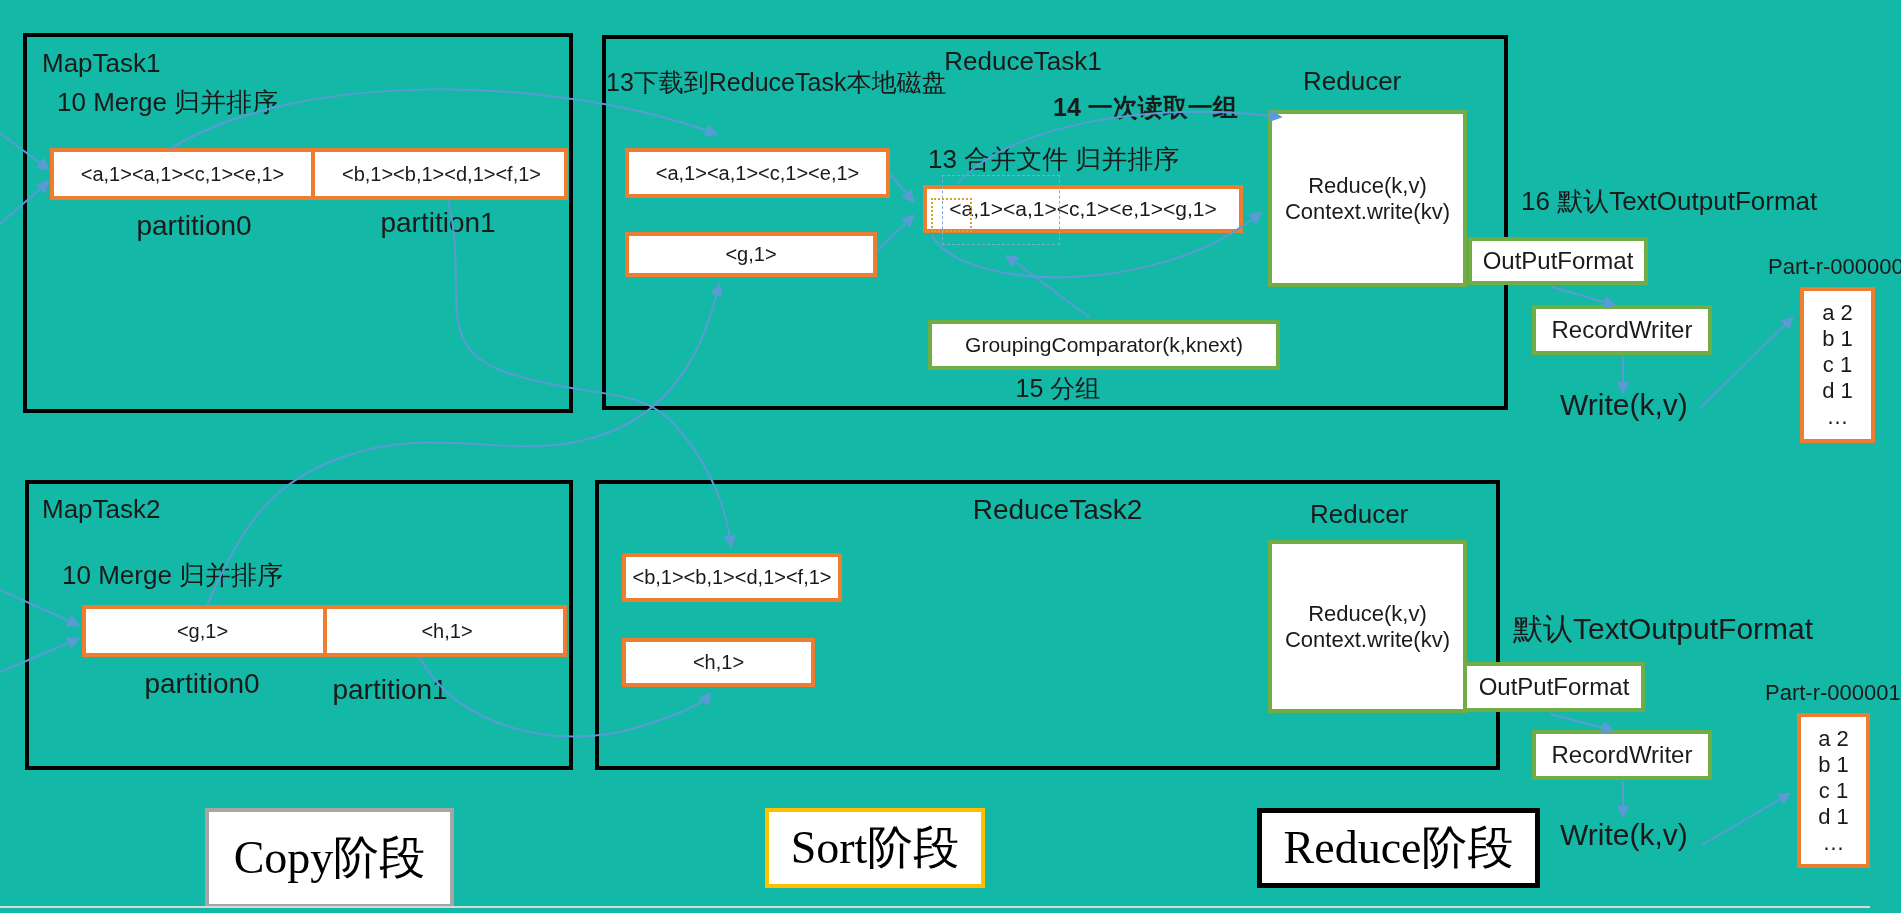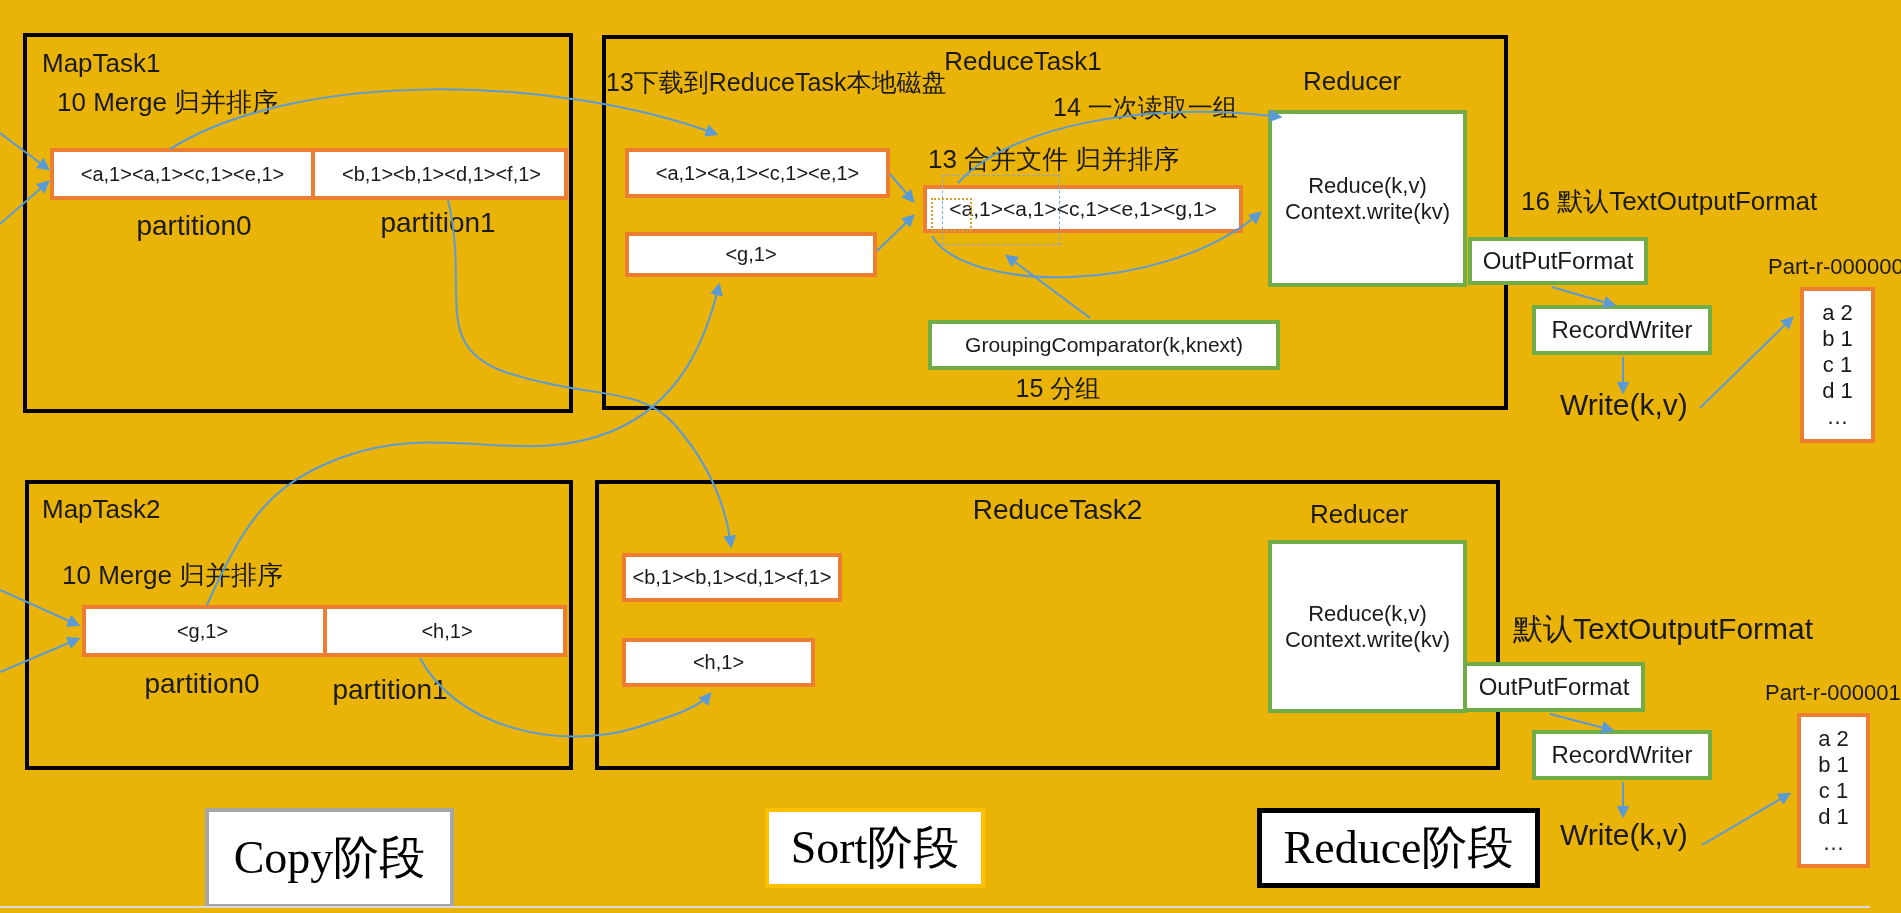--- a/index.html
+++ b/index.html
@@ -1,16 +1,16 @@
 <!DOCTYPE html>
 <html><head>
 <meta charset="utf-8">
 <style>
   html,body{margin:0;padding:0;background:#fff;}
-  #canvas{position:relative;width:1901px;height:913px;background:#eab308;overflow:hidden;
+  #canvas{position:relative;width:1901px;height:913px;background:#14b8a6;overflow:hidden;
           font-family:"Liberation Sans","DejaVu Sans",sans-serif;color:#1a1a1a;}
   .abs{position:absolute;box-sizing:border-box;}
   .taskbox{border:4px solid #000;background:transparent;}
   .obox{border:4px solid #ED7D31;background:#fff;display:flex;align-items:center;justify-content:center;}
   .gbox{border:4px solid #70AD47;background:#fff;display:flex;align-items:center;justify-content:center;}
   .kv{font-size:20px;white-space:nowrap;}
   .lbl{white-space:nowrap;}
   .ctr{display:flex;align-items:center;justify-content:center;text-align:center;}
   .phase{display:flex;align-items:center;justify-content:center;
          font-family:"Liberation Serif","DejaVu Serif",serif;font-size:46px;color:#000;background:#fff;}
@@ -30,21 +30,21 @@
   <div class="abs obox" style="left:50px;top:148px;width:518px;height:52px;"></div>
   <div class="abs" style="left:311px;top:148px;width:4px;height:52px;background:#ED7D31;"></div>
   <div class="abs ctr kv" style="left:50px;top:148px;width:265px;height:52px;">&lt;a,1&gt;&lt;a,1&gt;&lt;c,1&gt;&lt;e,1&gt;</div>
   <div class="abs ctr kv" style="left:315px;top:148px;width:253px;height:52px;">&lt;b,1&gt;&lt;b,1&gt;&lt;d,1&gt;&lt;f,1&gt;</div>
   <div class="abs ctr" style="left:119px;top:210px;width:150px;font-size:28px;">partition0</div>
   <div class="abs ctr" style="left:363px;top:207px;width:150px;font-size:28px;">partition1</div>
 
   <div class="abs taskbox" style="left:602px;top:35px;width:906px;height:375px;"></div>
   <div class="abs lbl" style="left:606px;top:66px;font-size:25px;">13下载到ReduceTask本地磁盘</div>
   <div class="abs ctr lbl" style="left:923px;top:46px;width:200px;font-size:26px;">ReduceTask1</div>
-  <div class="abs lbl" style="left:1053px;top:91px;font-size:25px;">14 一次读取一组</div>
+  <div class="abs lbl" style="left:1053px;top:91px;font-size:25px;font-weight:bold;">14 一次读取一组</div>
 
   <div class="abs obox kv" style="left:625px;top:148px;width:265px;height:50px;">&lt;a,1&gt;&lt;a,1&gt;&lt;c,1&gt;&lt;e,1&gt;</div>
   <div class="abs obox kv" style="left:625px;top:232px;width:252px;height:45px;">&lt;g,1&gt;</div>
 
   <div class="abs lbl" style="left:928px;top:142px;font-size:26px;">13 合并文件 归并排序</div>
   <div class="abs obox" style="left:923px;top:185px;width:320px;height:48px;font-size:21px;">
     <span>&lt;a,1&gt;&lt;a,1&gt;&lt;c,1&gt;&lt;e,1&gt;&lt;g,1&gt;</span>
   </div>
   <div class="abs" style="left:942px;top:175px;width:118px;height:70px;border:1px dashed #7FA8D9;"></div>
   <div class="abs" style="left:931px;top:198px;width:41px;height:34px;border:2px dotted #D6A32A;"></div>

